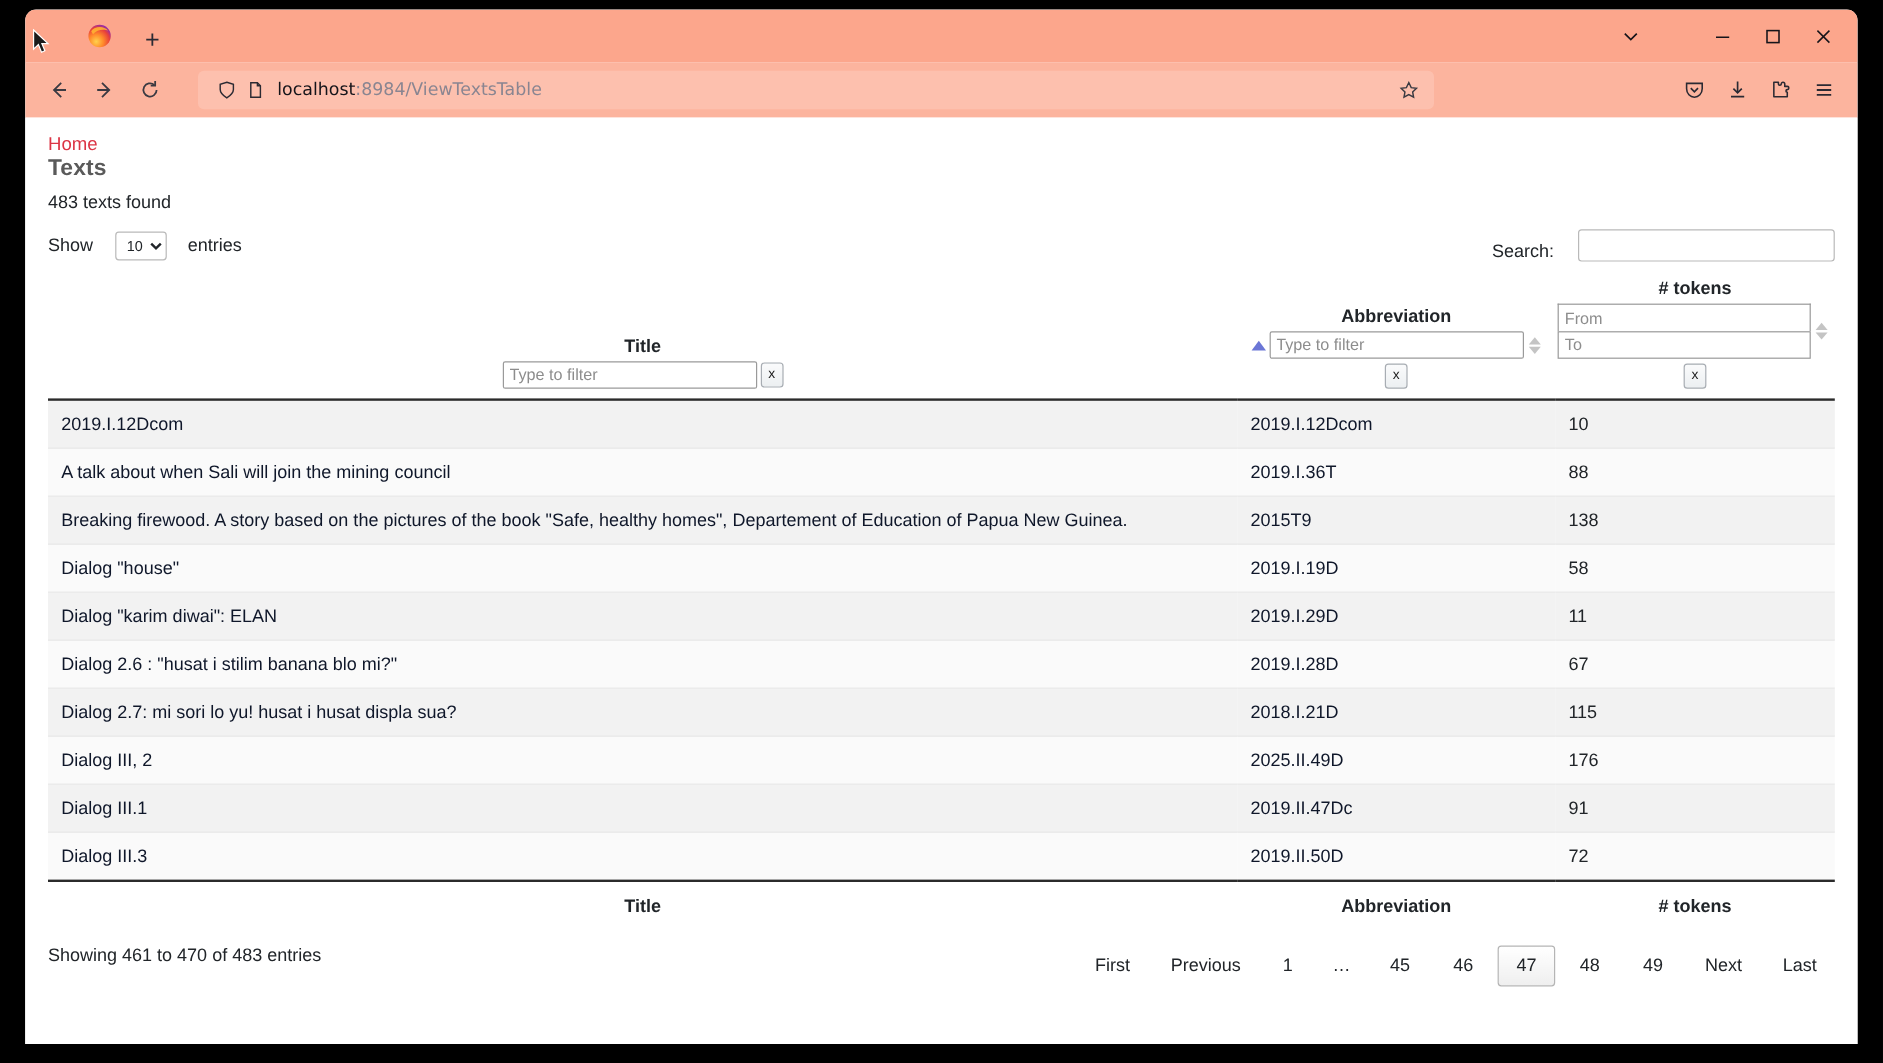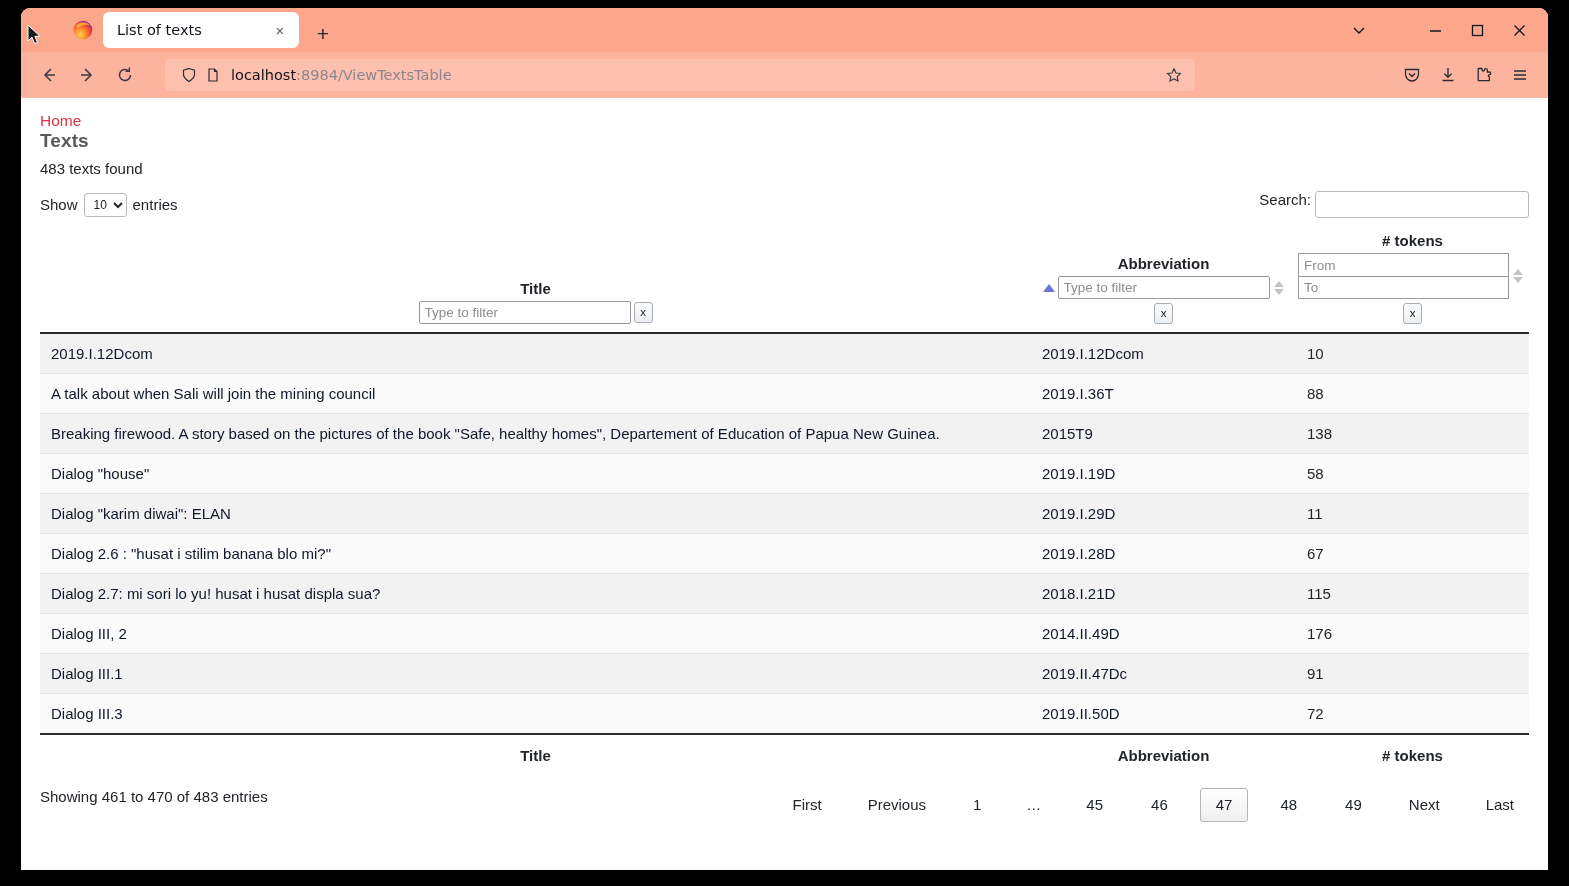--- a/index.html
+++ b/index.html
@@ -176,38 +176,38 @@
     display: flex;
     align-items: center;
     justify-content: space-between;
     margin-top: 14px;
   }
   .show-entries {
     font-size: 15px;
     color: #212529;
     display: flex;
     align-items: center;
-    gap: 6px;
+    gap: 18px;
   }
   .show-entries select {
     font-family: "Liberation Sans", sans-serif;
     font-size: 12px;
     padding: 2px 2px 2px 5px;
     border: 1px solid #b9b9b9;
     border-radius: 3px;
     background: #ffffff;
     color: #212529;
     height: 24px;
   }
   .search-box {
     font-size: 15px;
     color: #212529;
     display: flex;
-    align-items: flex-start;
-    gap: 0px;
+    align-items: flex-end;
+    gap: 16px;
   }
   .search-box input {
     width: 214px;
     height: 27px;
     border: 1px solid #b9b9b9;
     border-radius: 3px;
     margin-left: 4px;
     font-size: 14px;
     padding: 0 6px;
     font-family: "Liberation Sans", sans-serif;
@@ -325,21 +325,21 @@
     color: #212529;
     text-align: center;
   }
 
   .bottom-row {
     display: flex;
     justify-content: space-between;
     margin-top: 14px;
   }
   .info { font-size: 15px; color: #212529; }
-  .paginate { display: flex; align-items: center; gap: 16px; }
+  .paginate { display: flex; align-items: center; gap: 4px; }
   .pg {
     font-size: 15px;
     color: #212529;
     padding: 7px 14px;
     border: 1px solid transparent;
     border-radius: 3px;
     background: transparent;
     font-family: "Liberation Sans", sans-serif;
     line-height: 1.2;
   }
@@ -369,24 +369,20 @@
               <stop offset="40%" stop-color="#ff8a2b"></stop>
               <stop offset="75%" stop-color="#e8403a"></stop>
               <stop offset="100%" stop-color="#8b2ab5"></stop>
             </radialGradient>
           </defs>
           <circle cx="11" cy="11" r="9.3" fill="url(#ffg)"></circle>
           <path d="M4 7 C7 2.5,15 2.5,18 6.5 C15 5,8.5 5.5,5.5 9.5 Z" fill="#ffb733" opacity="0.85"></path>
         </svg>
       </div>
 
-      <div class="tab">
-        <span class="tab-title">List of texts</span>
-        <span class="tab-close">×</span>
-      </div>
 
       <div class="newtab">+</div>
 
       <div class="tabstrip-spacer"></div>
 
       <div class="winctl">
         <div class="wb">
           <svg width="14" height="14" viewBox="0 0 14 14">
               <path d="M2 5 L7 10 L12 5" fill="none" stroke="#15141a" stroke-width="1.4"></path>
             </svg>
@@ -596,21 +592,21 @@
                 <td><a href="#">2019.I.28D</a></td>
                 <td>67</td>
               </tr>
               <tr>
                 <td><a href="#">Dialog 2.7: mi sori lo yu! husat i husat displa sua?</a></td>
                 <td><a href="#">2018.I.21D</a></td>
                 <td>115</td>
               </tr>
               <tr>
                 <td><a href="#">Dialog III, 2</a></td>
-                <td><a href="#">2014.II.49D</a></td>
+                <td><a href="#">2025.II.49D</a></td>
                 <td>176</td>
               </tr>
               <tr>
                 <td><a href="#">Dialog III.1</a></td>
                 <td><a href="#">2019.II.47Dc</a></td>
                 <td>91</td>
               </tr>
               <tr>
                 <td><a href="#">Dialog III.3</a></td>
                 <td><a href="#">2019.II.50D</a></td>

